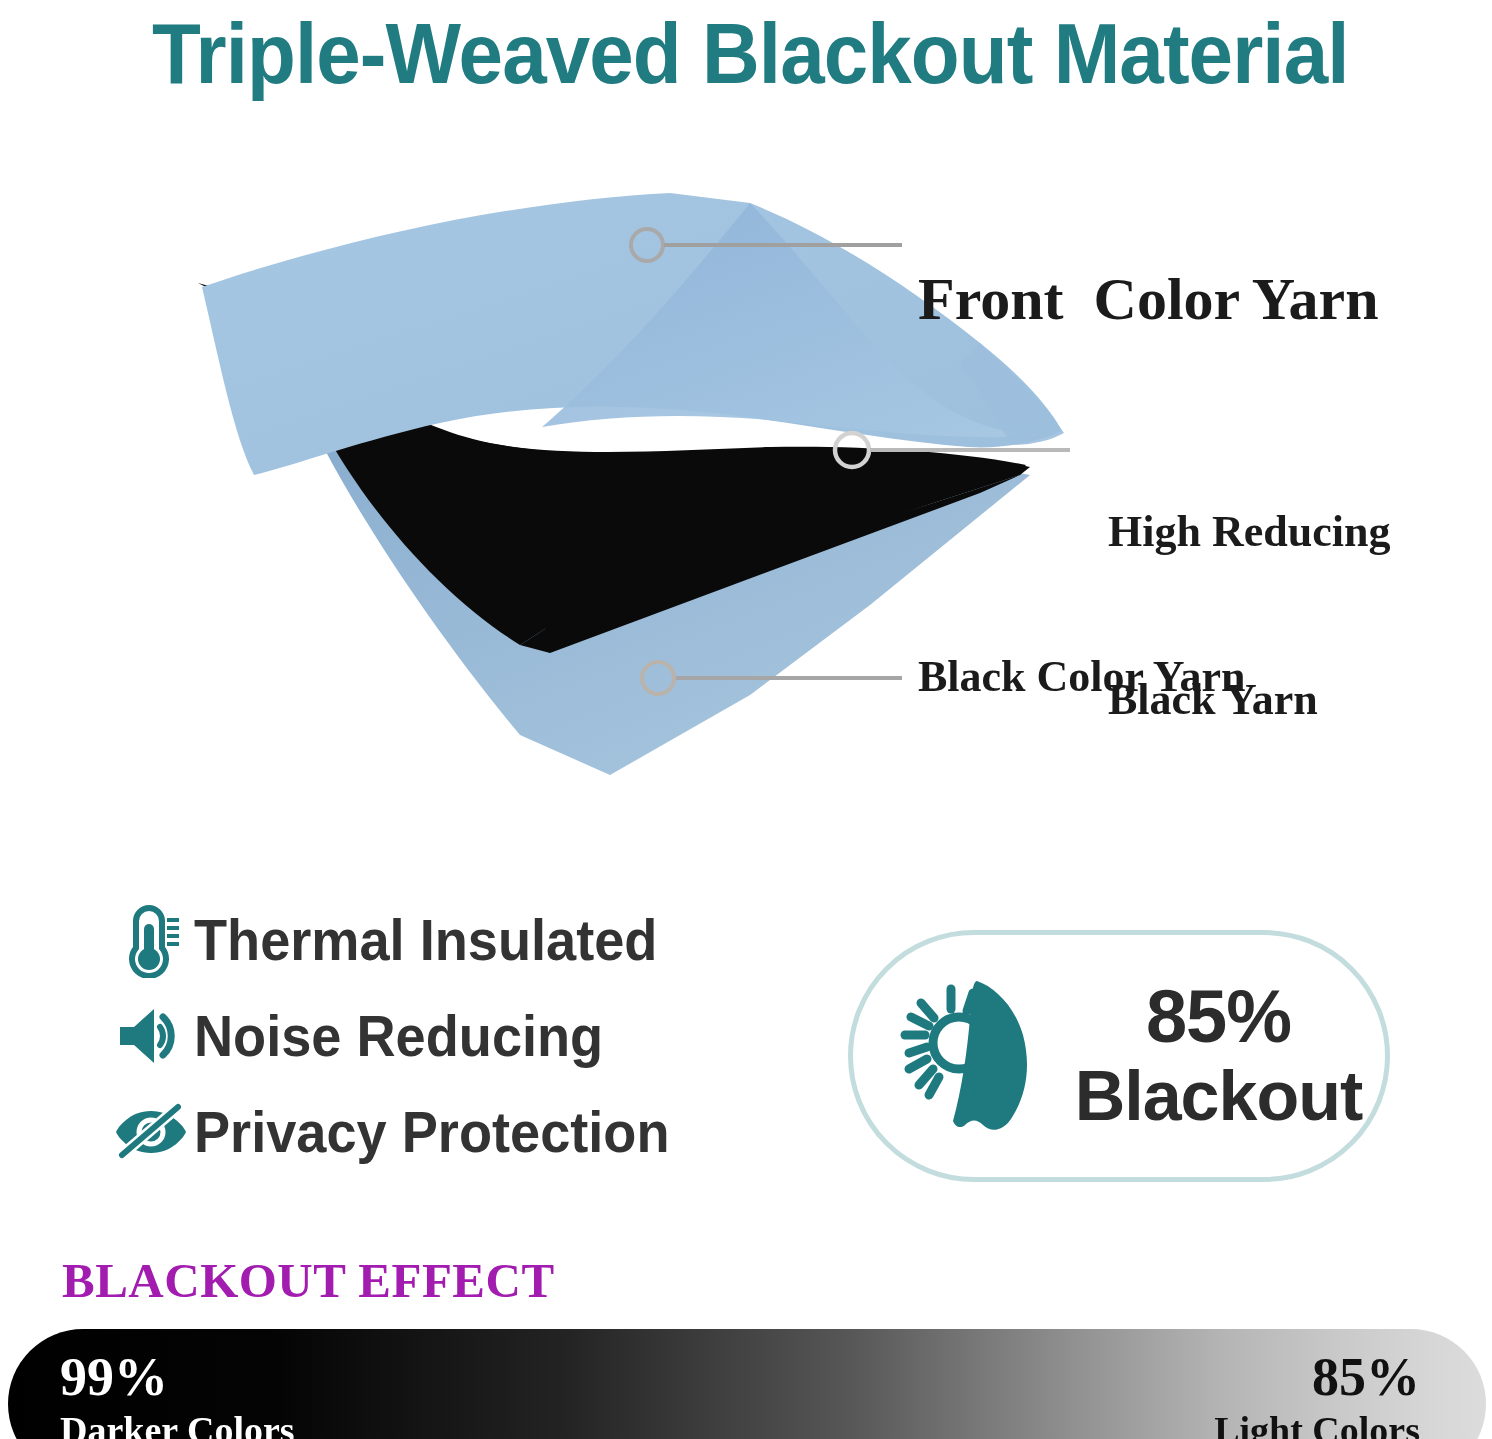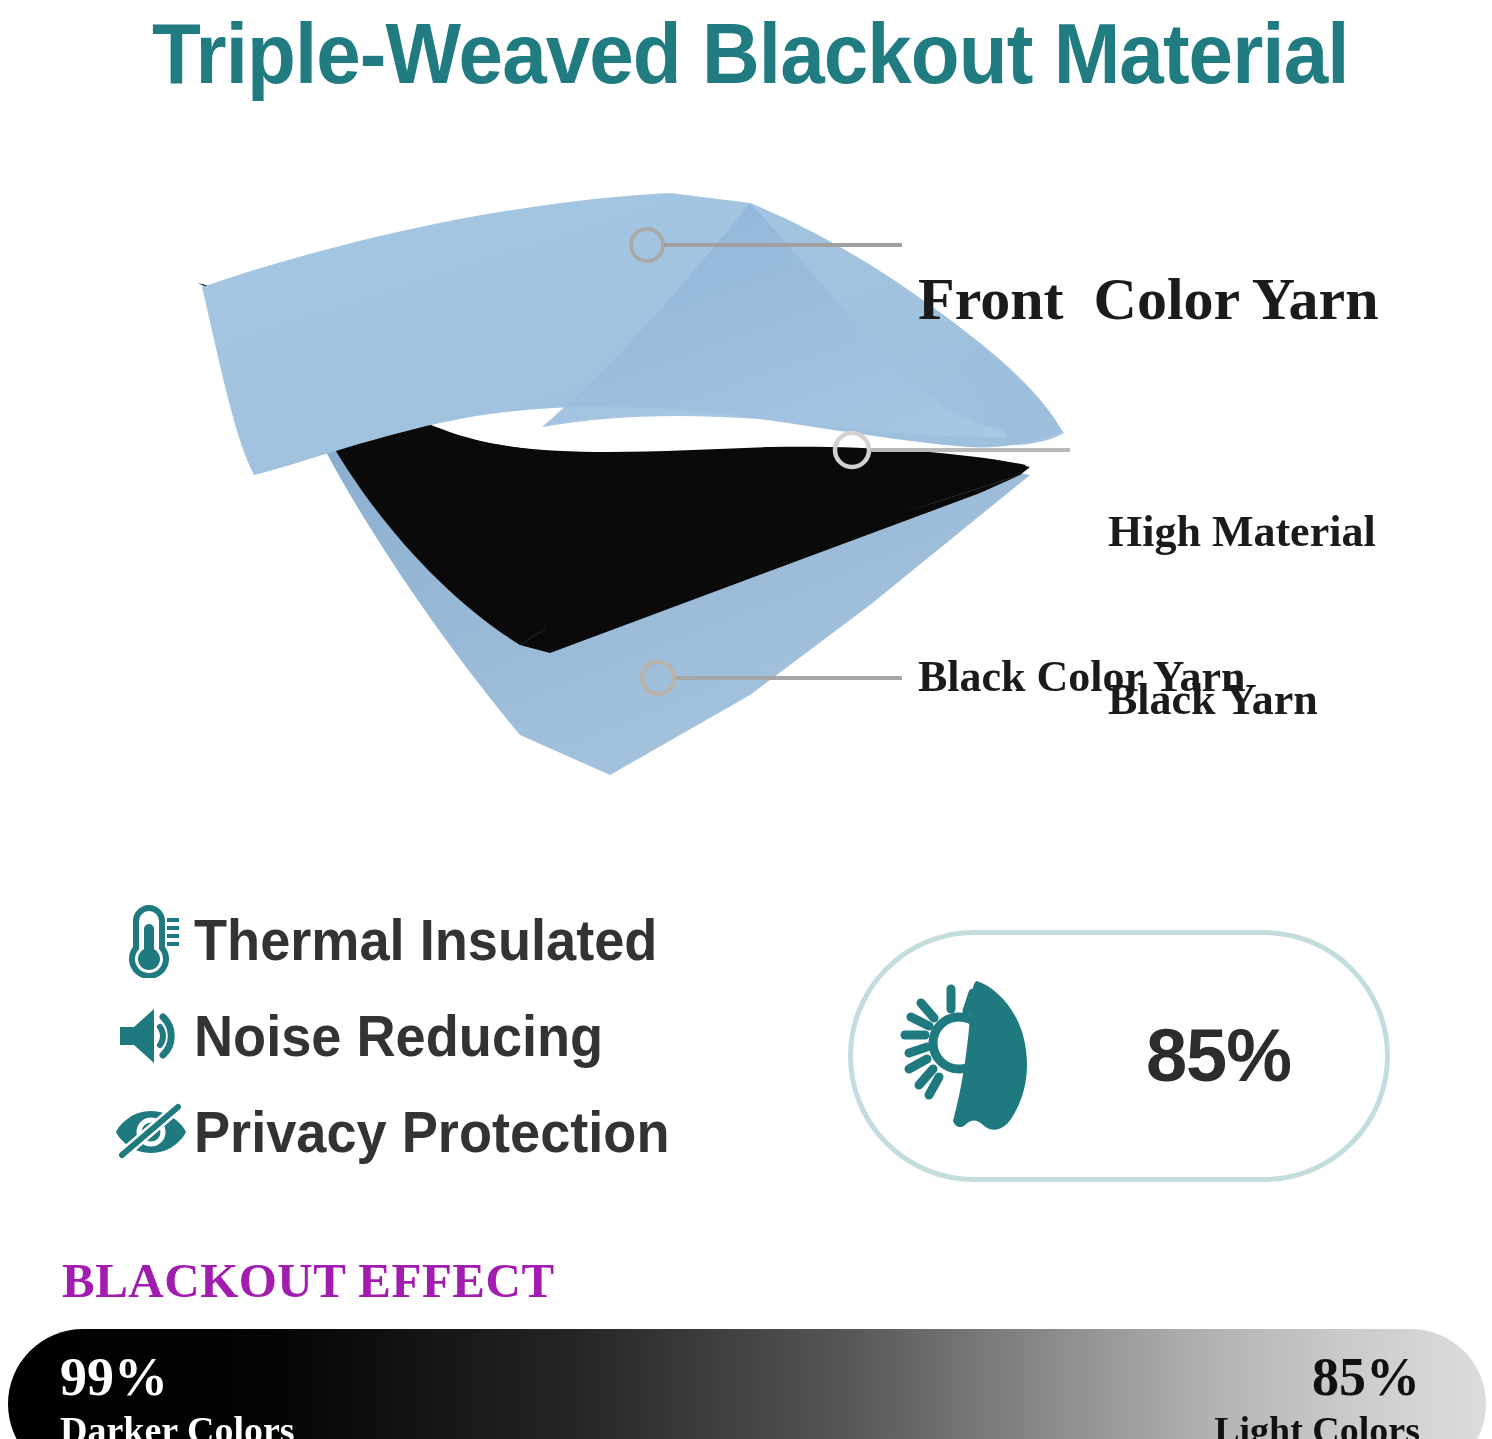--- a/index.html
+++ b/index.html
@@ -290,21 +290,21 @@
     <g>
       <circle cx="468" cy="503" r="16" fill="none" stroke="#b9b3ab" stroke-width="4"></circle>
       <line x1="486" y1="503" x2="712" y2="503" stroke="#a6a6a6" stroke-width="4"></line>
     </g>
   </svg>
 </div>
 
 <div class="layer-callout" id="callout-front">Front  Color Yarn</div>
 
 <div class="layer-callout" id="callout-black">
-  <div>High Material</div>
+  <div>High Reducing</div>
   <div>Black Yarn</div>
 </div>
 
 <div class="layer-callout" id="callout-back">Black Color Yarn</div>
 
 <div id="feature-list">
 
   <div class="feature-row">
     <span class="feature-icon">
       <svg width="64" height="76" viewBox="0 0 64 76" xmlns="http://www.w3.org/2000/svg">
@@ -372,20 +372,21 @@
 
       <circle cx="68" cy="70" r="26" fill="none" stroke="#1f7a80" stroke-width="9"></circle>
 
       <path d="M 86 8 C 104 14 124 34 132 62 C 140 92 136 122 120 146
                C 112 158 100 160 92 152 C 86 146 80 146 74 152
                C 70 156 64 154 62 148 C 72 112 78 66 80 30 C 81 16 83 8 86 8 Z" fill="#1f7a80"></path>
     </svg>
   </div>
   <div id="badge-text">
     <div id="badge-percent">85%</div>
+    <div id="badge-word">Blackout</div>
   </div>
 </div>
 
 <div id="effect-heading">BLACKOUT EFFECT</div>
 
 <div id="effect-bar">
   <div class="bar-block" id="bar-left">
     <div class="bar-pct light-text">99%</div>
     <div class="bar-sub light-text">Darker Colors</div>
   </div>

